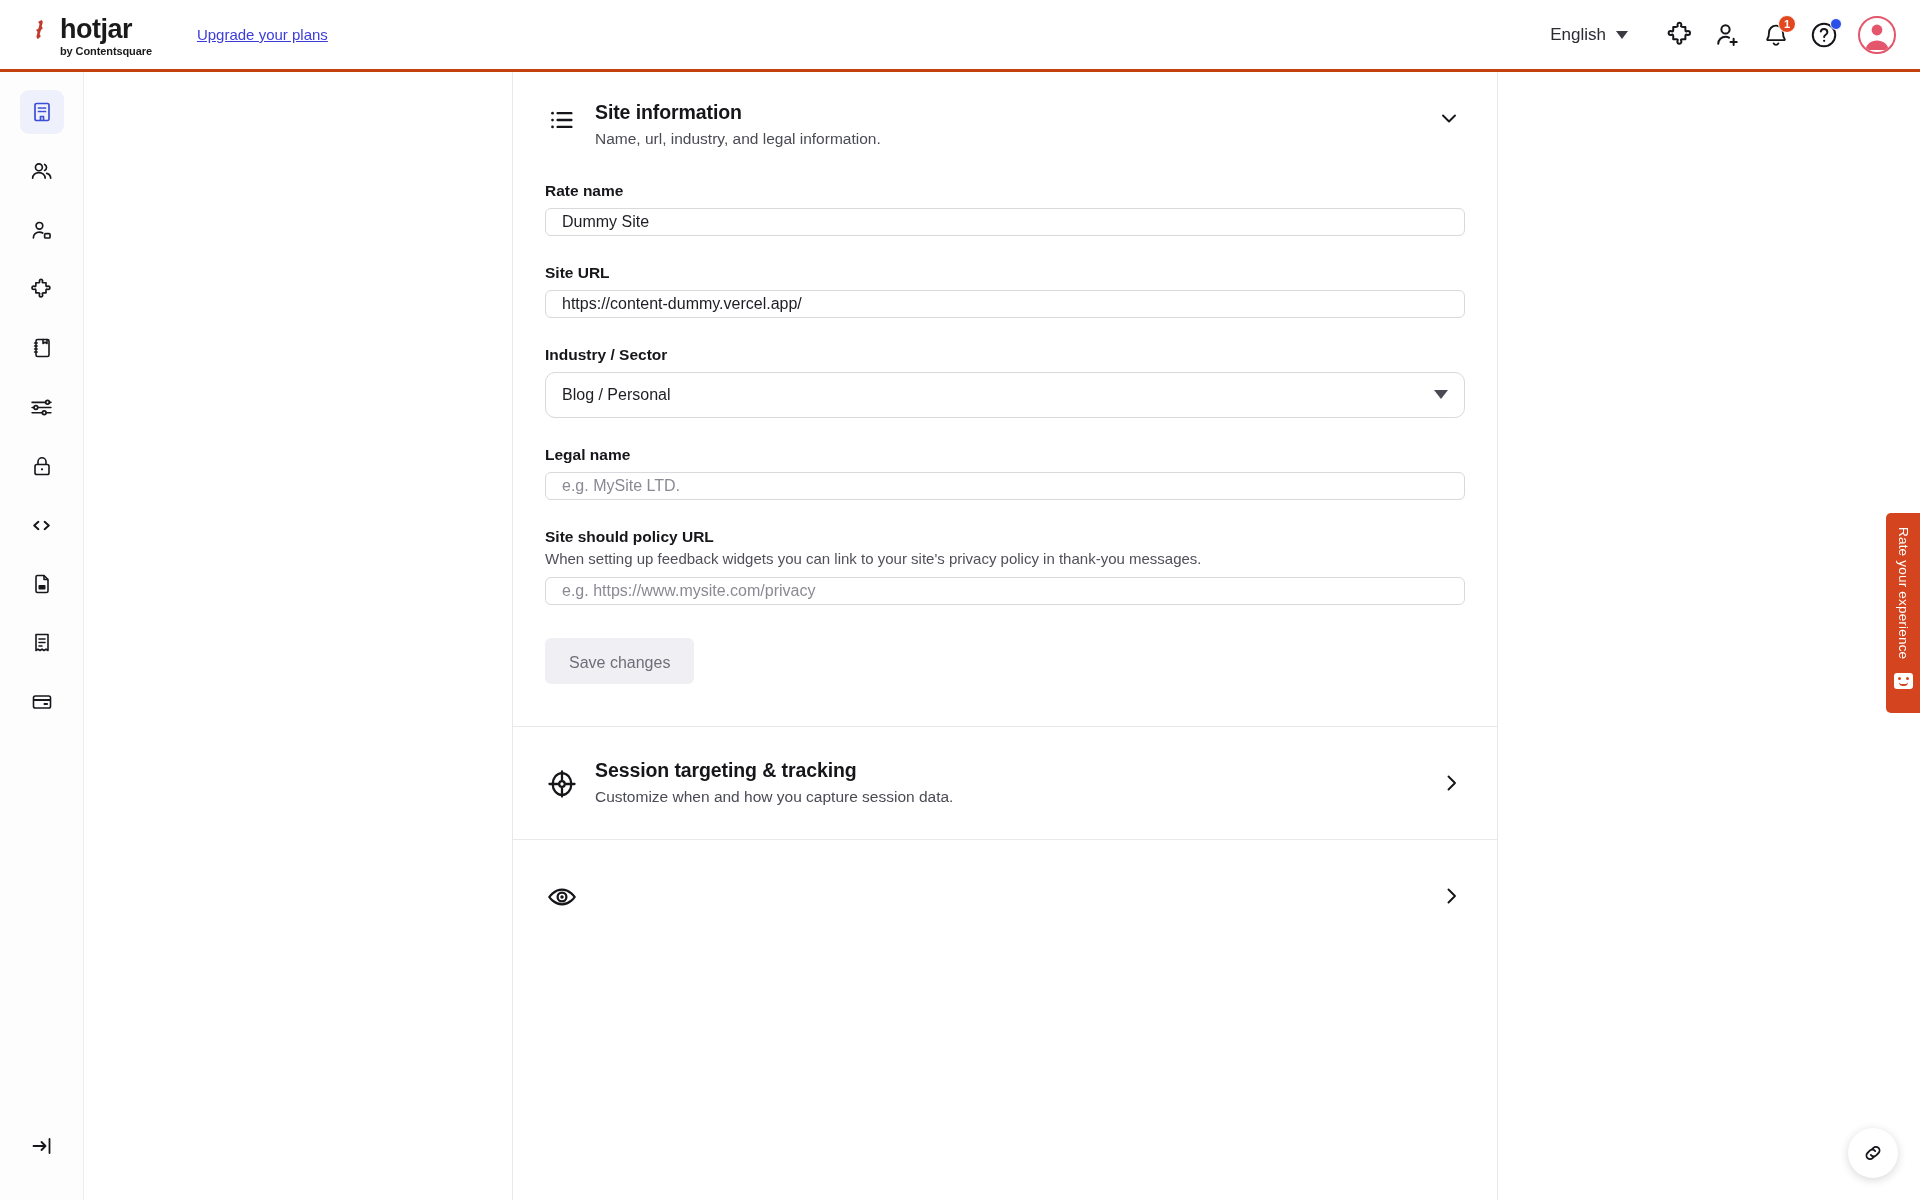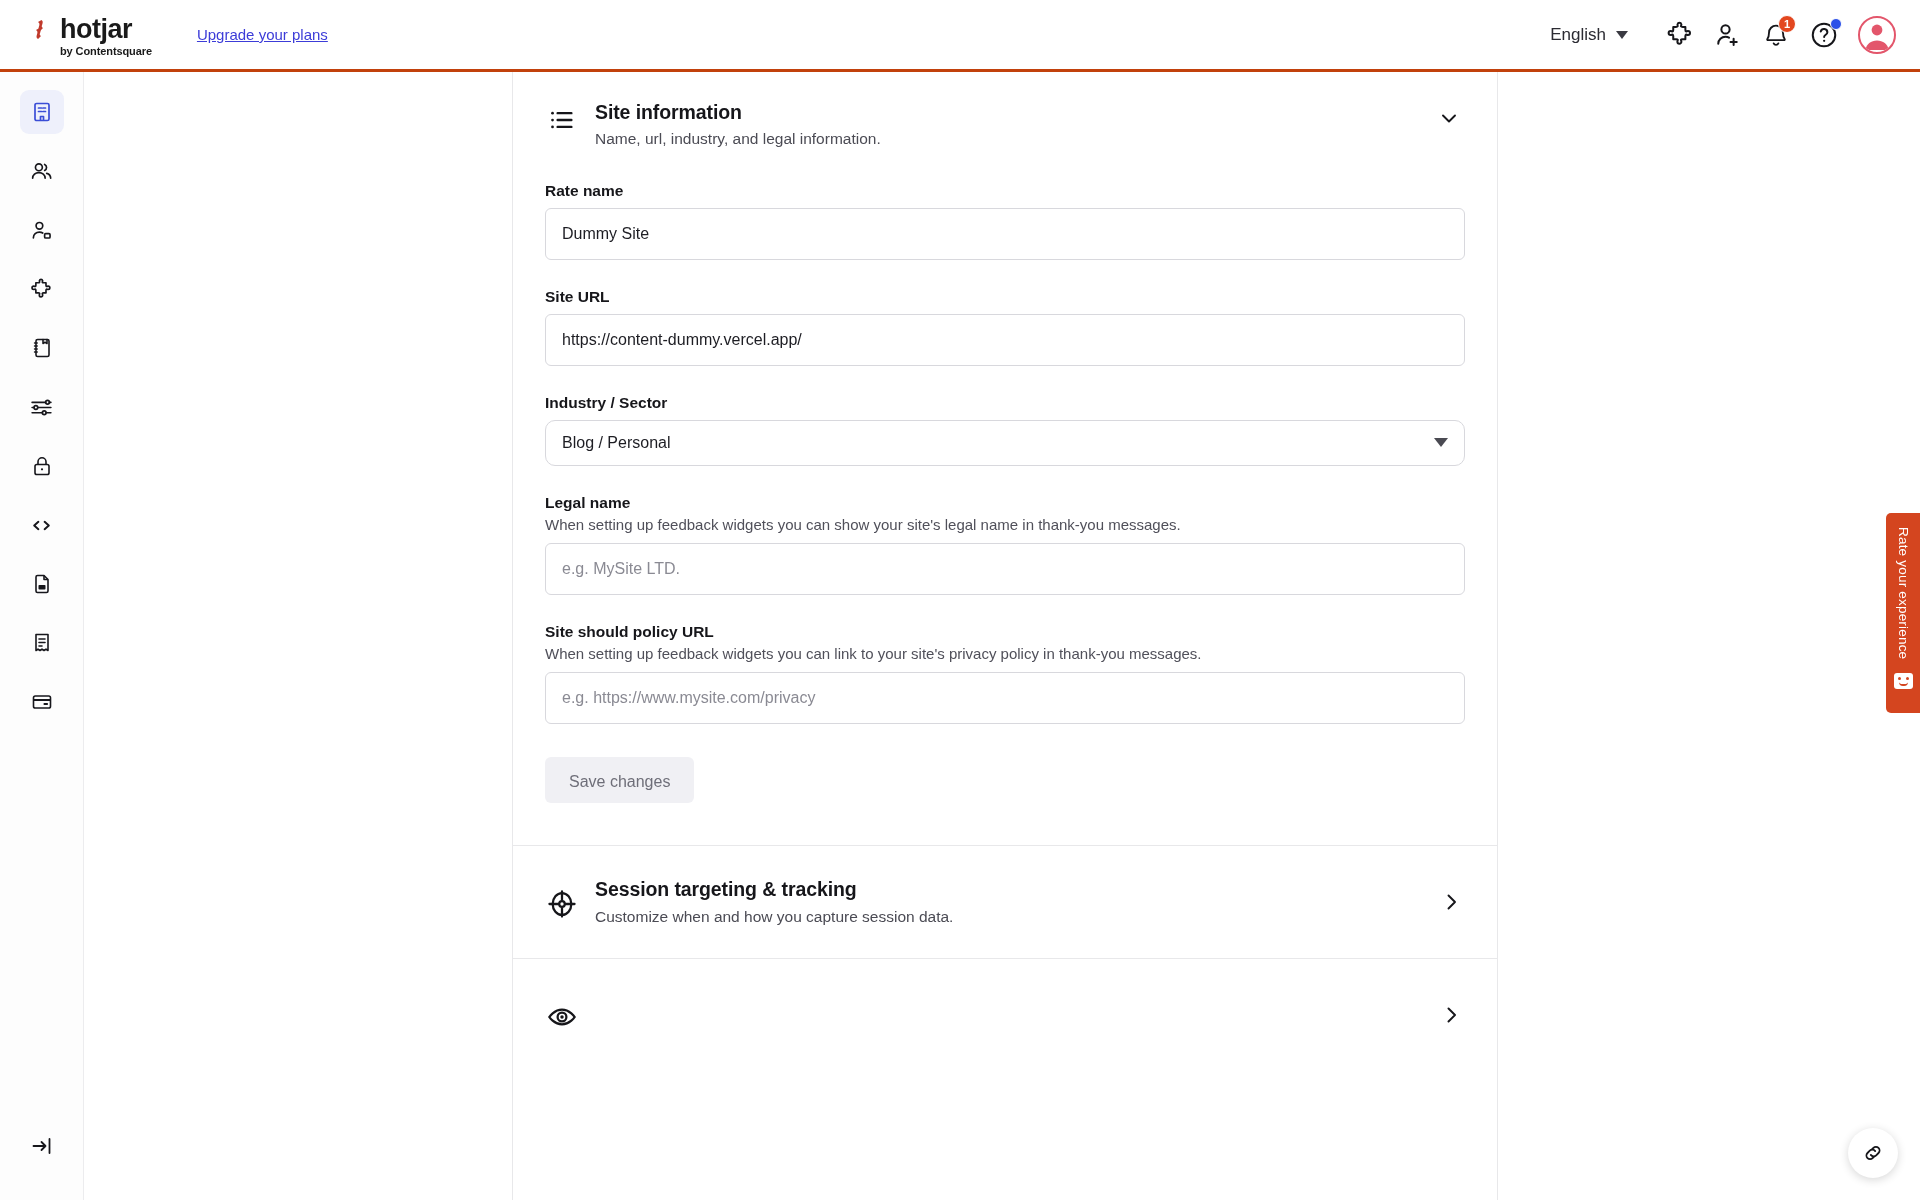--- a/index.html
+++ b/index.html
@@ -137,21 +137,21 @@
   .field:first-child { margin-top: 32px; }
   .field-label {
     font-size: 15.5px; font-weight: 700; color: #16161a;
     display: block; margin-bottom: 3px;
   }
   .field-help {
     font-size: 15px; color: #50505a; line-height: 1.35;
     margin-bottom: 4px; display: block;
   }
   .input {
-    width: 100%; height: 52px;
+    width: 100%; height: 28px;
     border: 1px solid #d8d8dd; border-radius: 6px;
     background: #fff; padding: 13px 16px;
     font-size: 16px; color: #1d1d23;
     font-family: "Liberation Sans", sans-serif;
     margin-top: 8px; display: flex; align-items: center;
     outline: none;
   }
   .input.placeholder { color: #8a8a93; }
   .select {
     width: 100%; height: 46px;
@@ -430,21 +430,20 @@
       <div class="field">
         <label class="field-label">Industry / Sector</label>
         <div class="select">
           <span>Blog / Personal</span>
           <span class="caret"></span>
         </div>
       </div>
 
       <div class="field">
         <label class="field-label">Legal name</label>
-        <span class="field-help">When setting up feedback widgets you can show your site's legal name in thank-you messages.</span>
         <div class="input placeholder">e.g. MySite LTD.</div>
       </div>
 
       <div class="field">
         <label class="field-label">Site should policy URL</label>
         <span class="field-help">When setting up feedback widgets you can link to your site's privacy policy in thank-you messages.</span>
         <div class="input placeholder">e.g. https://www.mysite.com/privacy</div>
       </div>
 
       <button class="save-btn">Save changes</button>

